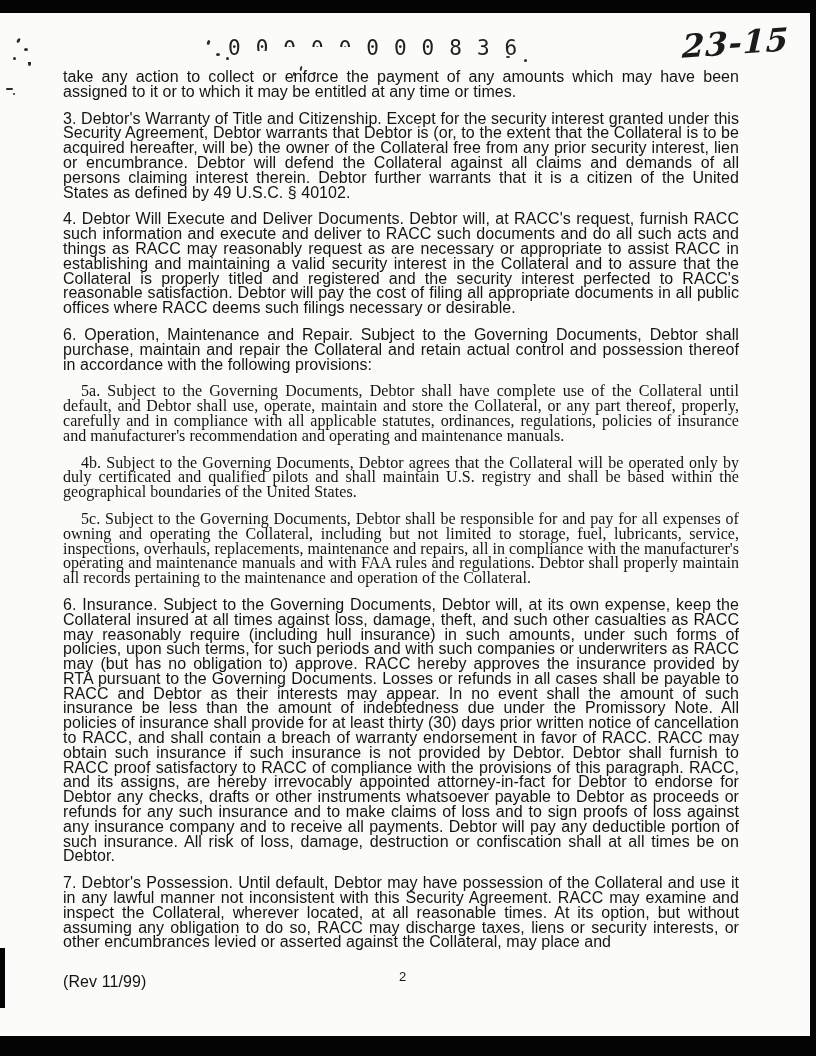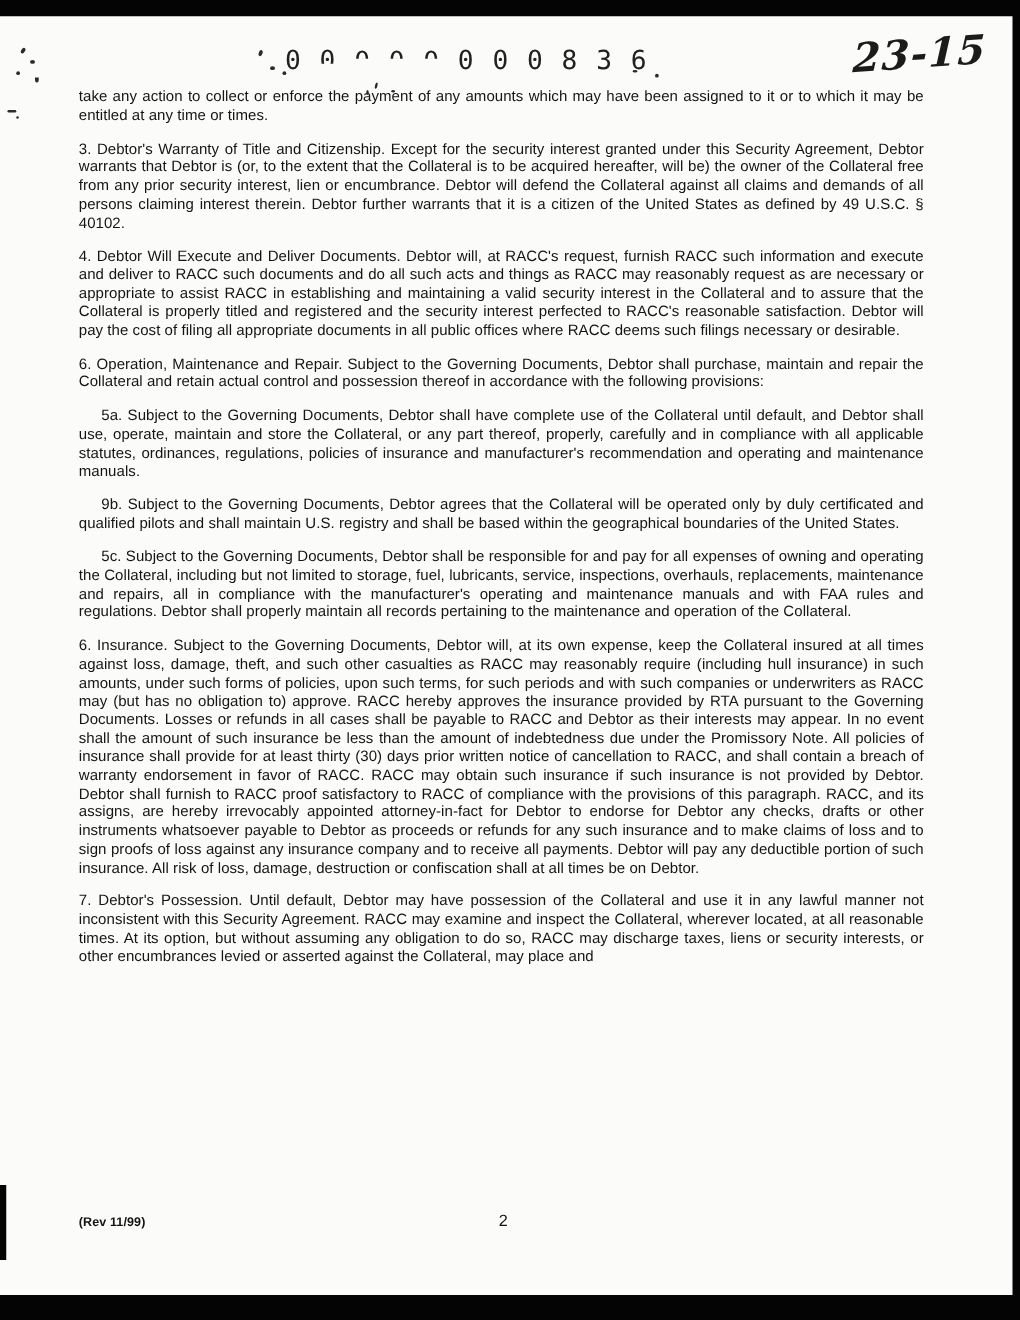--- a/index.html
+++ b/index.html
@@ -35,29 +35,29 @@
     font-style:italic;font-weight:bold;
     font-size:32px;color:#1b1b1b;
     transform:rotate(-4deg) skewX(-6deg);
     letter-spacing:1px;
   }
 
   
   .content{position:absolute;left:63px;top:70px;width:692px;}
   p.doc{
     margin:0 16px 12px 0;
-    font-size:12px;line-height:14.8px;
+    font-size:16px;line-height:14.8px;
     text-align:justify;
     letter-spacing:0.05px;
   }
-  p.doc.sub{text-indent:18px;}
+  p.doc.sub{text-indent:18px;font-family:Liberation Serif, serif;}
   b.lead{font-weight:normal;}
 
   
-  .footer-rev{position:absolute;left:63px;top:973px;font-size:10px;font-weight:bold;letter-spacing:0.1px;}
+  .footer-rev{position:absolute;left:63px;top:973px;font-size:16px;font-weight:normal;letter-spacing:0.1px;}
   .footer-page{position:absolute;left:399px;top:969px;font-size:13px;}
 
   
   .artifact{position:absolute;background:#2b2b2b;border-radius:50%;}
 </style>
 </head>
 <body>
 
 <div class="page">
 
@@ -81,21 +81,21 @@
   </div>
 
   <div class="handwritten">23-15</div>
 
   <div class="content">
     <p class="doc"><span>take any action to collect or enforce the payment of any amounts which may have been assigned to it or to which it may be entitled at any time or times.</span></p>
     <p class="doc"><b class="lead">3.  Debtor's Warranty of Title and Citizenship. </b><span>Except for the security interest granted under this Security Agreement, Debtor warrants that Debtor is (or, to the extent that the Collateral is to be acquired hereafter, will be) the owner of the Collateral free from any prior security interest, lien or encumbrance.  Debtor will defend the Collateral against all claims and demands of all persons claiming interest therein.  Debtor further warrants that it is a citizen of the United States as defined by 49 U.S.C. § 40102.</span></p>
     <p class="doc"><b class="lead">4.  Debtor Will Execute and Deliver Documents. </b><span>Debtor will, at RACC's request, furnish RACC such information and execute and deliver to RACC such documents and do all such acts and things as RACC may reasonably request as are necessary or appropriate to assist RACC in establishing and maintaining a valid security interest in the Collateral and to assure that the Collateral is properly titled and registered and the security interest perfected to RACC's reasonable satisfaction. Debtor will pay the cost of filing all appropriate documents in all public offices where RACC deems such filings necessary or desirable.</span></p>
     <p class="doc"><b class="lead">6.  Operation, Maintenance and Repair. </b><span>Subject to the Governing Documents, Debtor shall purchase, maintain and repair the Collateral and retain actual control and possession thereof in accordance with the following provisions:</span></p>
     <p class="doc sub"><span>5a. Subject to the Governing Documents, Debtor shall have complete use of the Collateral until default, and Debtor shall use, operate, maintain and store the Collateral, or any part thereof, properly, carefully and in compliance with all applicable statutes, ordinances, regulations, policies of insurance and manufacturer's recommendation and operating and maintenance manuals.</span></p>
-    <p class="doc sub"><span>9b. Subject to the Governing Documents, Debtor agrees that the Collateral will be operated only by duly certificated and qualified pilots and shall maintain U.S. registry and shall be based within the geographical boundaries of the United States.</span></p>
+    <p class="doc sub"><span>4b. Subject to the Governing Documents, Debtor agrees that the Collateral will be operated only by duly certificated and qualified pilots and shall maintain U.S. registry and shall be based within the geographical boundaries of the United States.</span></p>
     <p class="doc sub"><span>5c. Subject to the Governing Documents, Debtor shall be responsible for and pay for all expenses of owning and operating the Collateral, including but not limited to storage, fuel, lubricants, service, inspections, overhauls, replacements, maintenance and repairs, all in compliance with the manufacturer's operating and maintenance manuals and with FAA rules and regulations. Debtor shall properly maintain all records pertaining to the maintenance and operation of the Collateral.</span></p>
     <p class="doc"><b class="lead">6.  Insurance. </b><span>Subject to the Governing Documents, Debtor will, at its own expense, keep the Collateral insured at all times against loss, damage, theft, and such other casualties as RACC may reasonably require (including hull insurance) in such amounts, under such forms of policies, upon such terms, for such periods and with such companies or underwriters as RACC may (but has no obligation to) approve.  RACC hereby approves the insurance provided by RTA pursuant to the Governing Documents.  Losses or refunds in all cases shall be payable to RACC and Debtor as their interests may appear.  In no event shall the amount of such insurance be less than the amount of indebtedness due under the Promissory Note.  All policies of insurance shall provide for at least thirty (30) days prior written notice of cancellation to RACC, and shall contain a breach of warranty endorsement in favor of RACC.  RACC may obtain such insurance if such insurance is not provided by Debtor.  Debtor shall furnish to RACC proof satisfactory to RACC of compliance with the provisions of this paragraph.  RACC, and its assigns, are hereby irrevocably appointed attorney-in-fact for Debtor to endorse for Debtor any checks, drafts or other instruments whatsoever payable to Debtor as proceeds or refunds for any such insurance and to make claims of loss and to sign proofs of loss against any insurance company and to receive all payments.  Debtor will pay any deductible portion of such insurance.  All risk of loss, damage, destruction or confiscation shall at all times be on Debtor.</span></p>
     <p class="doc"><b class="lead">7.  Debtor's Possession.  </b><span>Until default, Debtor may have possession of the Collateral and use it in any lawful manner not inconsistent with this Security Agreement.  RACC may examine and inspect the Collateral, wherever located, at all reasonable times. At its option, but without assuming any obligation to do so, RACC may discharge taxes, liens or security interests, or other encumbrances levied or asserted against the Collateral, may place and</span></p>
   </div>
 
   <div class="footer-rev">(Rev 11/99)</div>
   <div class="footer-page">2</div>
 
   <div class="artifact" style="left:17px;top:38px;width:3px;height:5px;transform:rotate(30deg);"></div>
   <div class="artifact" style="left:24px;top:48px;width:4px;height:3px;"></div>

